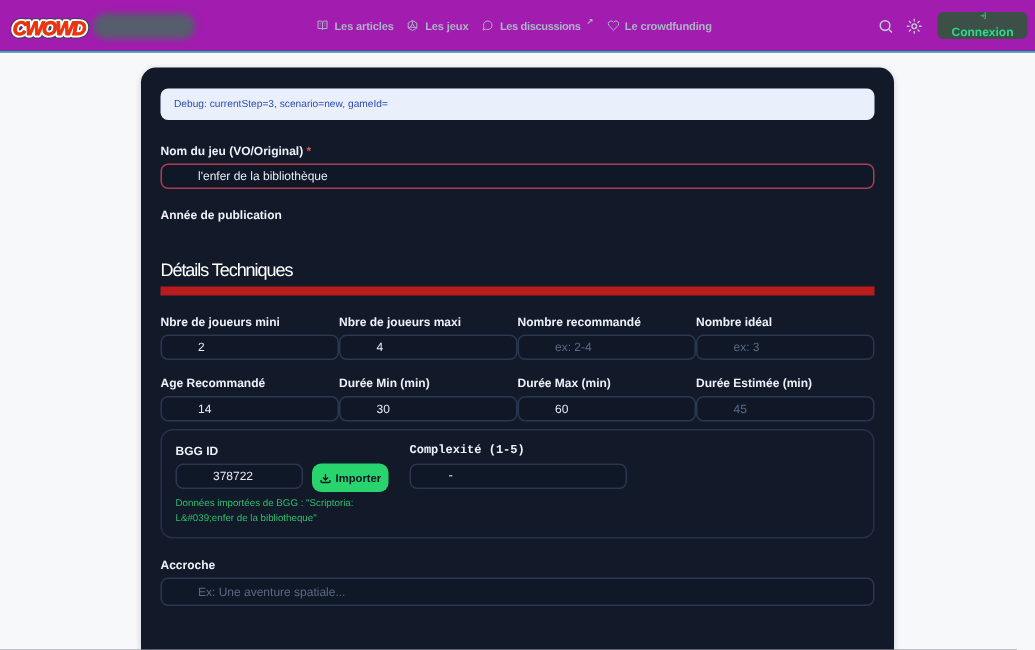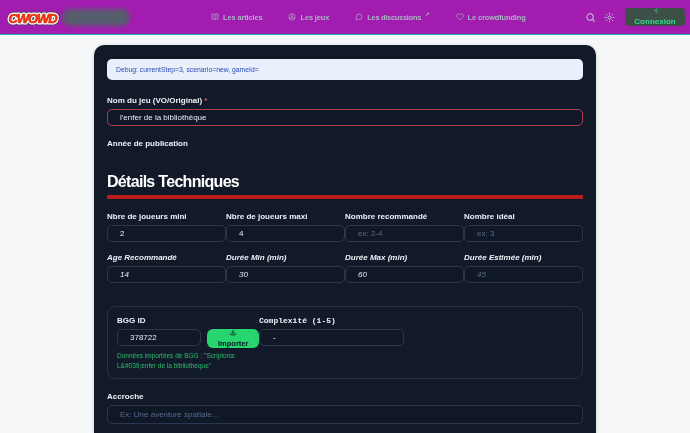--- a/index.html
+++ b/index.html
@@ -1,45 +1,45 @@
 <!DOCTYPE html>
 <html lang="fr"><head>
 <meta charset="utf-8">
 <style>
   * { margin:0; padding:0; box-sizing:border-box; }
   html,body { width:690px; height:433px; overflow:hidden; background:#f7f8fa; font-family:"Liberation Sans", sans-serif; }
   
   .header { position:relative; width:690px; height:35px; background:#a21caf; border-bottom:1px solid #14b8a6; }
   .logo { position:absolute; left:7px; top:6px; }
   .blurbox { position:absolute; left:62px; top:9px; width:68px; height:17px; border-radius:9px; background:#565d6d; filter:blur(2px); }
-  .nav { position:absolute; left:211px; top:0; height:34px; display:flex; align-items:center; gap:26px; }
+  .nav { position:absolute; left:211px; top:0; height:34px; display:flex; align-items:center; gap:9px; }
   .nav-item { display:flex; align-items:center; gap:4px; color:#a9b5c5; font-size:7.4px; letter-spacing:-0.1px; font-weight:bold; white-space:nowrap; }
   .nav-item svg { display:block; }
   .sup-arrow { font-size:5.5px; position:relative; top:-3px; margin-left:0; }
   .hdr-right { position:absolute; right:5px; top:0; height:34px; display:flex; align-items:center; }
   .hicon { width:19px; display:flex; justify-content:center; color:#c3cad6; }
   .btn-connexion { margin-left:6px; width:60px; height:18px; background:#3c5048; border-radius:4px; display:flex; align-items:center; justify-content:center; gap:4px; color:#2adf8c; font-size:8px; font-weight:bold;flex-direction:column; }
   
   .card { position:absolute; left:94px; top:45px; width:502px; height:388px; background:#121a2a; border-radius:10px 10px 0 0; box-shadow:0 1px 4px rgba(15,20,35,0.18); padding:14px 13px; }
   .debug { height:21px; background:#e9effb; border-radius:5px; color:#2b4ab8; font-size:6.8px; line-height:21px; padding:0 9px; }
   label { display:block; font-size:8px; font-weight:bold; color:#edf2f8; margin-bottom:4px; }
   .req { color:#e05252; }
-  .inp { height:17px; border:1px solid #2b3750; border-radius:5px; background:#101828; font-size:8px; line-height:15px; padding:0 12px; color:#e6ecf5; white-space:nowrap; overflow:hidden; }
+  .inp { height:17px; border:1px solid #2b3750; border-radius:5px; background:#101828; font-size:8px; line-height:15px; padding:0 24px; color:#e6ecf5; white-space:nowrap; overflow:hidden; }
   .inp.err { border:1px solid #aa3f52; }
   .ph { color:#596a86; }
   .row { display:flex; }
   .field { flex:1; min-width:0; }
   .mt1 { margin-top:16px; }
   .mt2 { margin-top:13px; }
-  .h2 { font-size:16px; font-weight:bold; color:#fff; letter-spacing:-0.7px; padding-top:2px; padding-bottom:4px; border-bottom:4px solid #b91c1c; margin-top:19px; }
+  .h2 { font-size:12px; font-weight:normal; color:#fff; letter-spacing:-0.7px; padding-top:2px; padding-bottom:4px; border-bottom:6px solid #b91c1c; margin-top:19px; }
   
-  .panel { margin-top:23px; border:1px solid #26304a; border-radius:8px; padding:9px 9px 7px; display:flex; }
+  .panel { margin-top:5px; border:1px solid #26304a; border-radius:8px; padding:9px 9px 7px; display:flex; gap:14px; }
   .bggrow { display:flex; gap:6px; }
   .bgginp { width:86px; }
-  .btn-import { width:53px; height:19px; background:#28d46e; border-radius:6px; display:flex; align-items:center; justify-content:center; gap:3px; color:#0c1522; font-size:7.5px; font-weight:bold;flex-direction:column; }
+  .btn-import { width:53px; height:19px; background:#28d46e; border-radius:6px; display:flex; align-items:center; justify-content:center; gap:3px; color:#0c1522; font-size:7.5px; font-weight:bold; }
   .helper { margin-top:3px; font-size:6.5px; line-height:10px; color:#2cbf6c; }
 </style>
 </head>
 <body>
 <div class="header">
   <svg class="logo" width="58" height="24" viewBox="0 0 58 24">
     <g font-family="Liberation Sans" font-weight="bold" font-style="italic" font-size="13" letter-spacing="-1.1">
       <text x="1.5" y="17" fill="none" stroke="#394050" stroke-width="4.6" stroke-linejoin="round">CWOWD</text>
       <text x="1.5" y="17" fill="none" stroke="#ffffff" stroke-width="3.2" stroke-linejoin="round">CWOWD</text>
       <text x="1.5" y="17" fill="#e8350f" stroke="#e8350f" stroke-width="0.7" stroke-linejoin="round">CWOWD</text>
@@ -127,21 +127,21 @@
     <div class="field">
         <label>Nombre recommandé</label>
         <div class="inp ph">ex: 2-4</div>
       </div>
     <div class="field">
         <label>Nombre idéal</label>
         <div class="inp ph">ex: 3</div>
       </div>
   </div>
 
-  <div class="row" style="margin-top:11px;font-style:italic;">
+  <div class="row" style="margin-top:11px;">
     <div class="field">
         <label>Age Recommandé</label>
         <div class="inp">14</div>
       </div>
     <div class="field">
         <label>Durée Min (min)</label>
         <div class="inp">30</div>
       </div>
     <div class="field">
         <label>Durée Max (min)</label>

